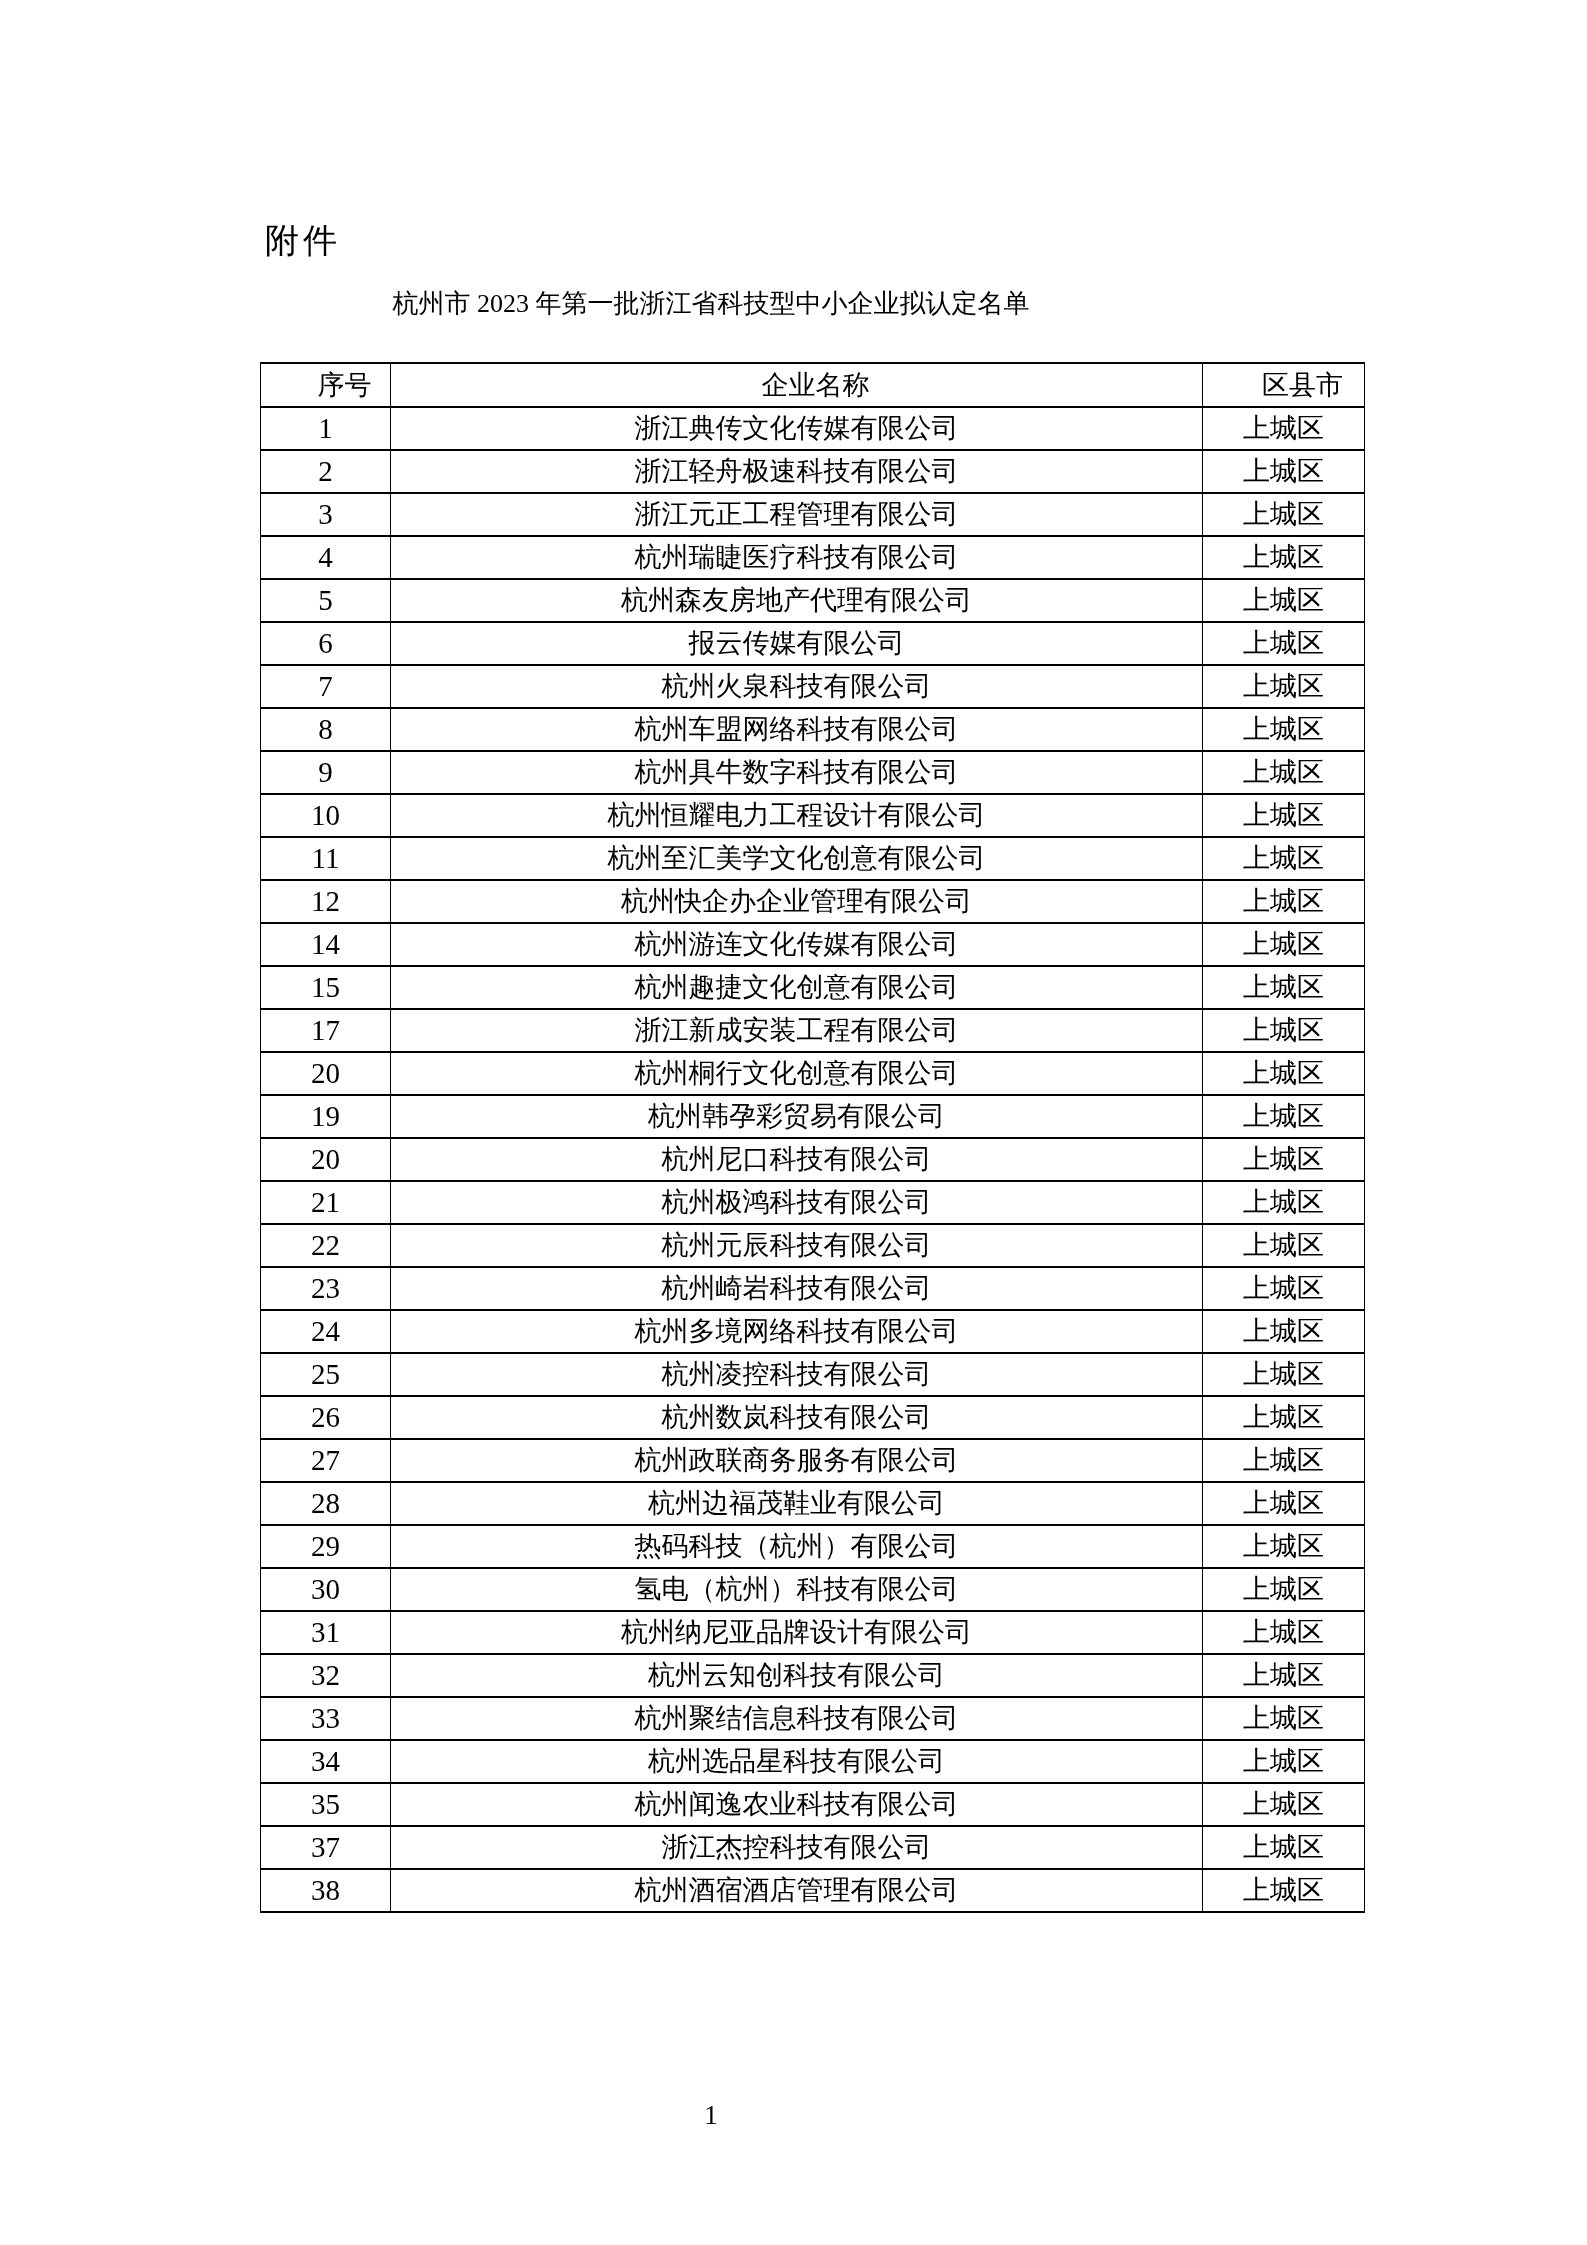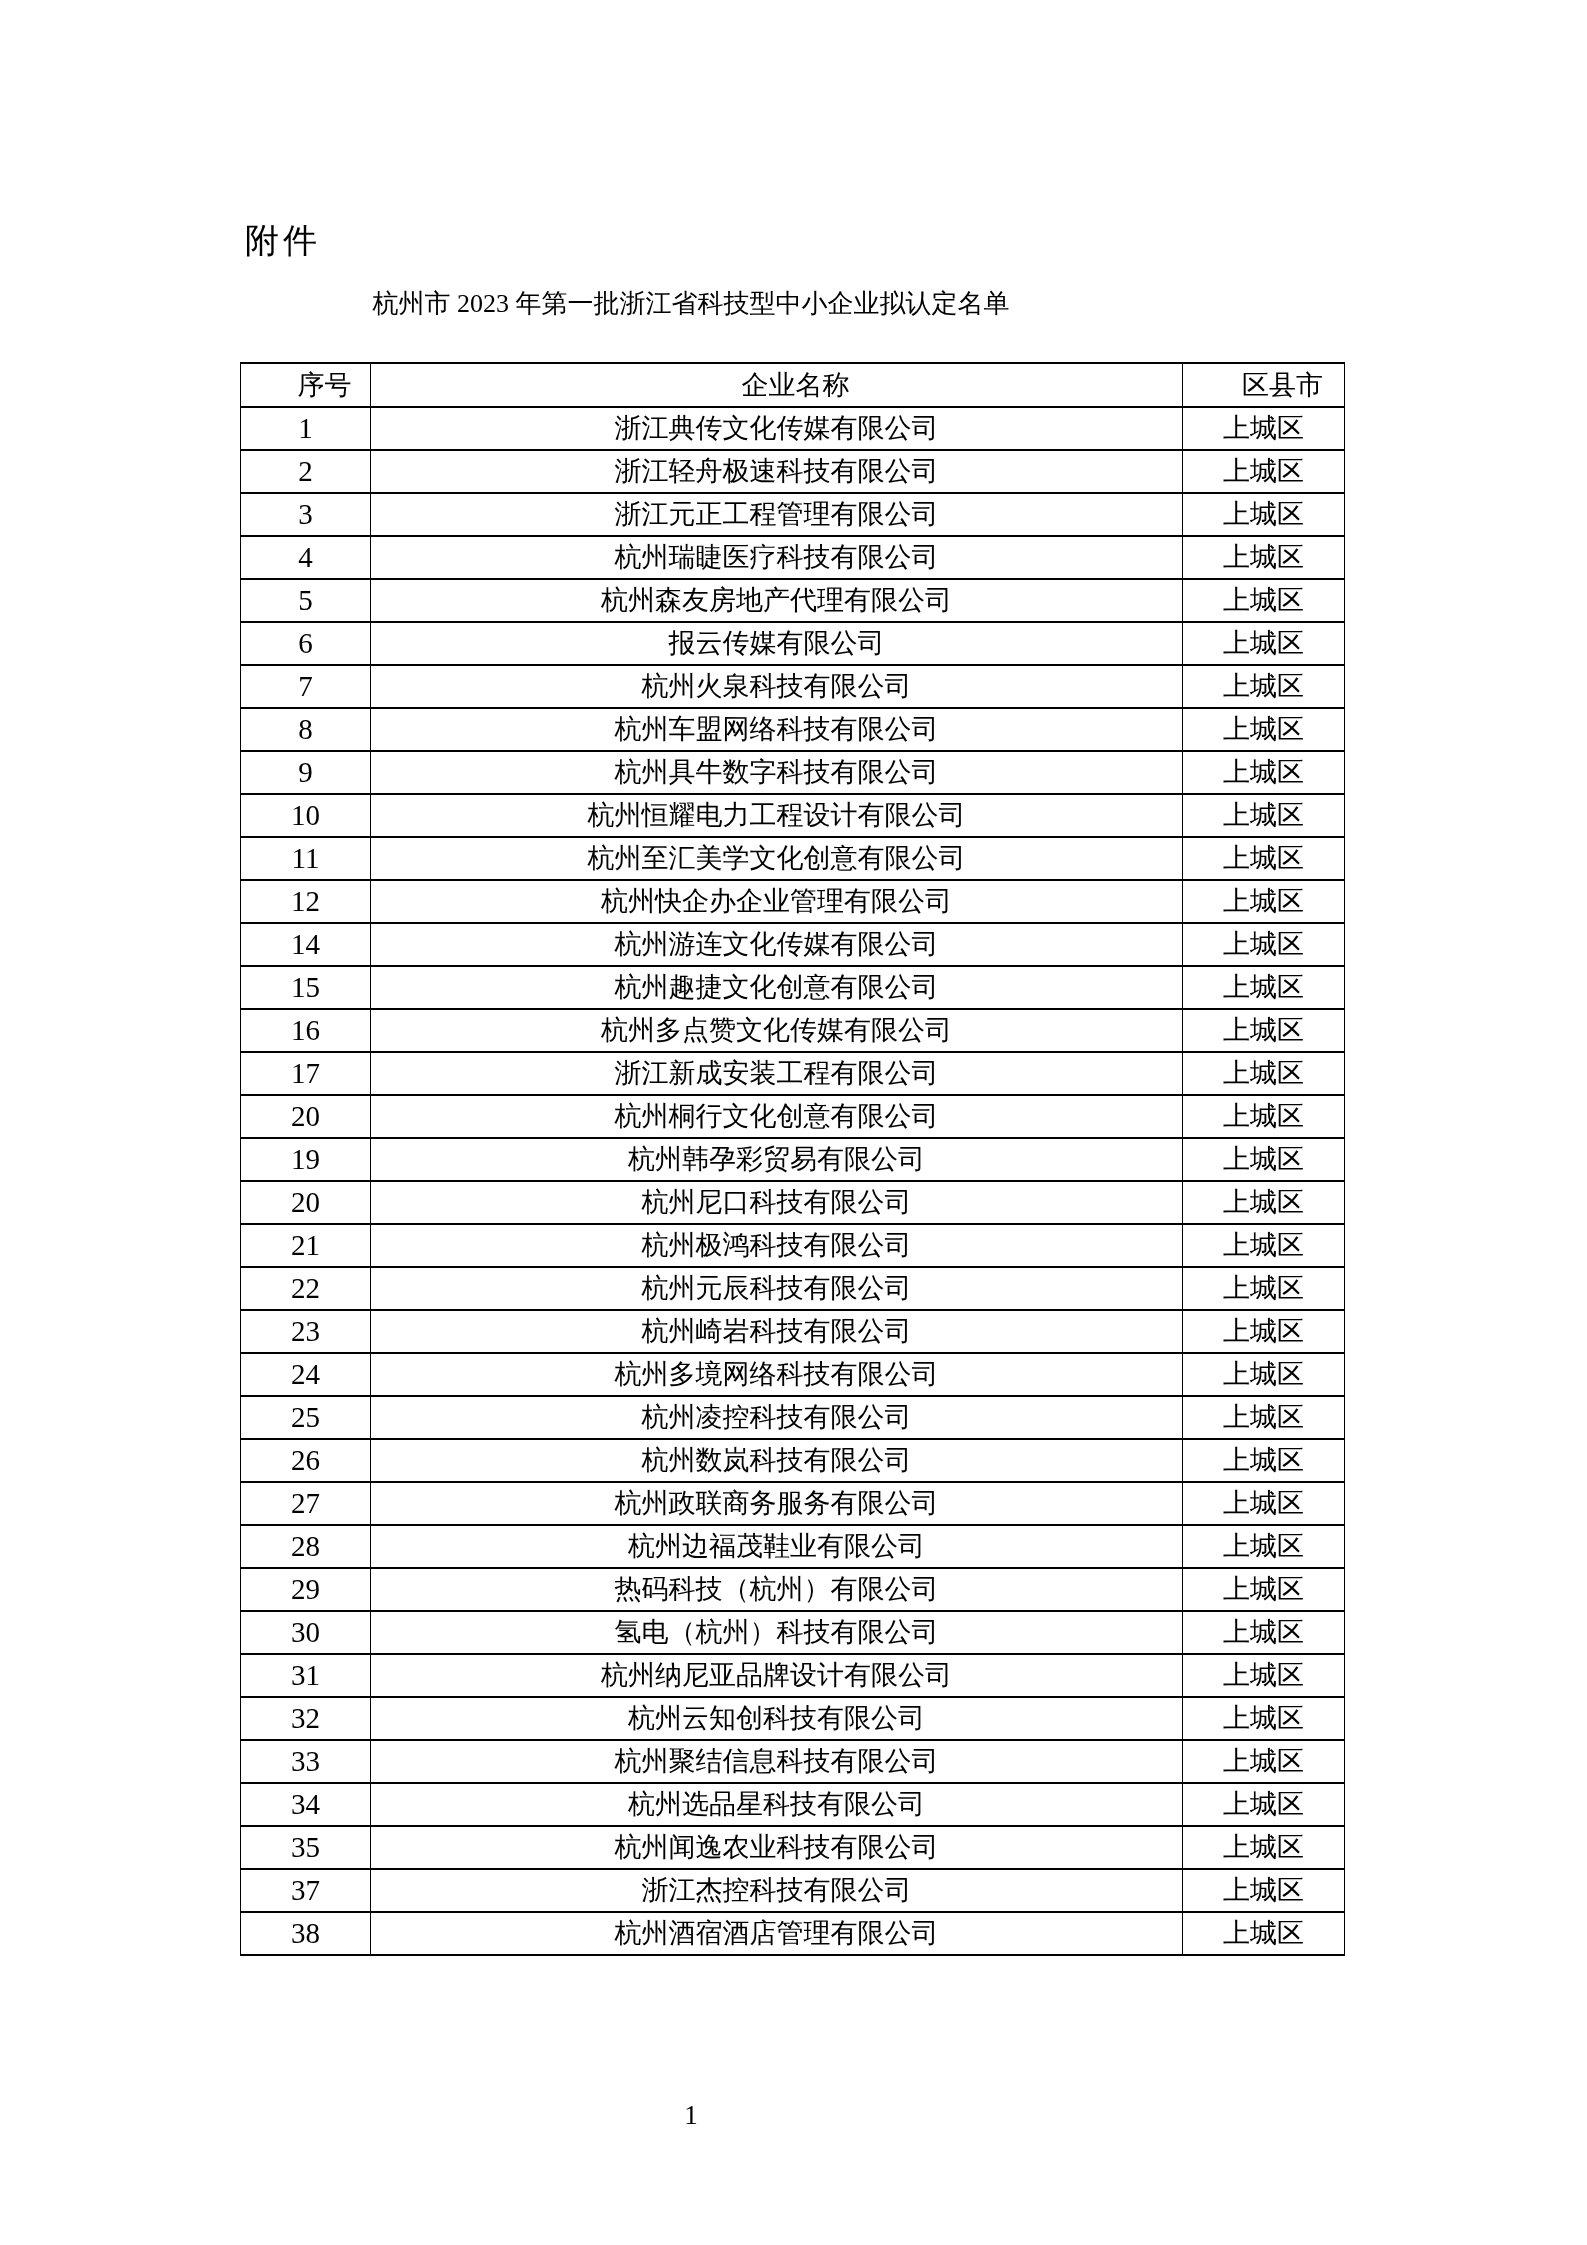--- a/index.html
+++ b/index.html
@@ -8,20 +8,21 @@
     background: #ffffff;
   }
   .page {
     position: relative;
     width: 1382px;
     height: 2245px;
     background: #ffffff;
     color: #000000;
     font-family: "Liberation Serif", "DejaVu Serif", serif;
     overflow: hidden;
+    margin-left: 20px;
   }
   .attachment {
     position: absolute;
     top: 218px;
     left: 245px;
     font-size: 34px;
     letter-spacing: 4px;
   }
   .doc-title {
     position: absolute;
@@ -164,25 +165,20 @@
           <td class="no-cell">14</td>
           <td class="name-cell">杭州游连文化传媒有限公司</td>
           <td class="dist-cell">上城区</td>
         </tr>
         <tr>
           <td class="no-cell">15</td>
           <td class="name-cell">杭州趣捷文化创意有限公司</td>
           <td class="dist-cell">上城区</td>
         </tr>
         <tr>
-          <td class="no-cell">16</td>
-          <td class="name-cell">杭州多点赞文化传媒有限公司</td>
-          <td class="dist-cell">上城区</td>
-        </tr>
-        <tr>
           <td class="no-cell">17</td>
           <td class="name-cell">浙江新成安装工程有限公司</td>
           <td class="dist-cell">上城区</td>
         </tr>
         <tr>
           <td class="no-cell">20</td>
           <td class="name-cell">杭州桐行文化创意有限公司</td>
           <td class="dist-cell">上城区</td>
         </tr>
         <tr>

